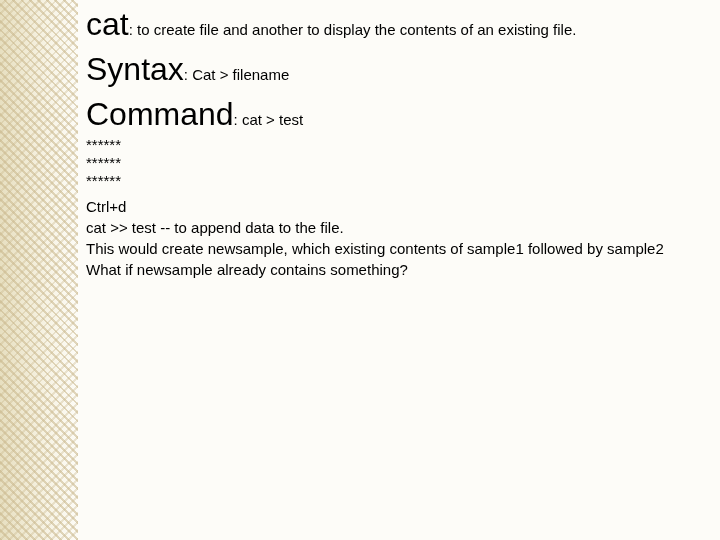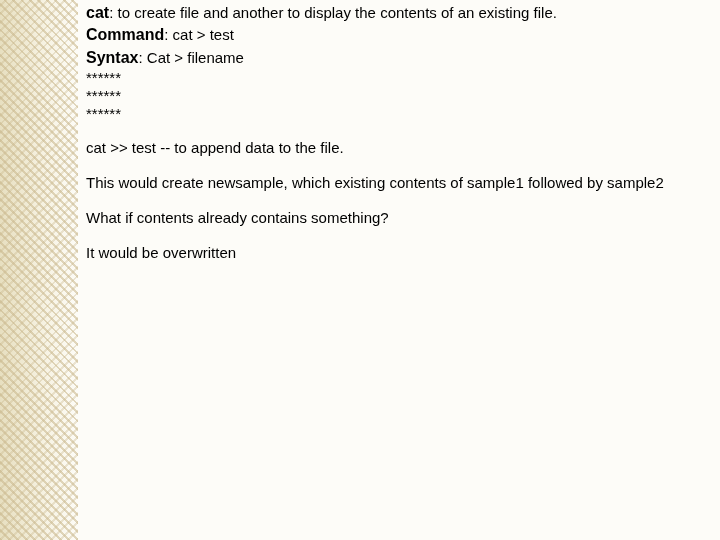--- a/index.html
+++ b/index.html
@@ -45,65 +45,65 @@
     pointer-events: none;
   }
   .content {
     position: absolute;
     left: 86px;
     top: 2px;
     right: 20px;
     line-height: 1.4;
   }
   .big {
-    font-weight: bold;
-    font-size: 16px;
+    font-weight: normal;
+    font-size: 32px;
   }
   .line {
     margin: 0;
   }
   .gap {
-    margin-top: 14px;
+    margin-top: 0;
   }
   .gap-small {
     margin-top: 6px;
   }
   .tight {
     line-height: 1.2;
   }
 </style>
 </head>
 <body>
 
 <div class="left-strip"></div>
 
 <div class="content">
 
   <p class="line">
     <span class="big">cat</span><span>: to create file and another to display the contents of an existing file.</span>
   </p>
 
   <p class="line">
-    <span class="big">Command</span><span>: cat &gt; test</span>
+    <span class="big">Syntax</span><span>: Cat &gt; filename</span>
   </p>
 
   <p class="line">
-    <span class="big">Syntax</span><span>: Cat &gt; filename</span>
+    <span class="big">Command</span><span>: cat &gt; test</span>
   </p>
 
   <div class="tight">
     <div class="line">******</div>
     <div class="line">******</div>
     <div class="line">******</div>
   </div>
 
+  <p class="line gap-small">Ctrl+d</p>
 
   <p class="line gap">cat &gt;&gt; test  -- to append data to the file.</p>
 
 
   <p class="line gap">This would create newsample, which existing contents of sample1 followed by sample2</p>
 
-  <p class="line gap">What if contents already contains something?</p>
+  <p class="line gap">What if newsample already contains something?</p>
 
-  <p class="line gap">It would be overwritten</p>
 
 
 </div>
 
 </body></html>

